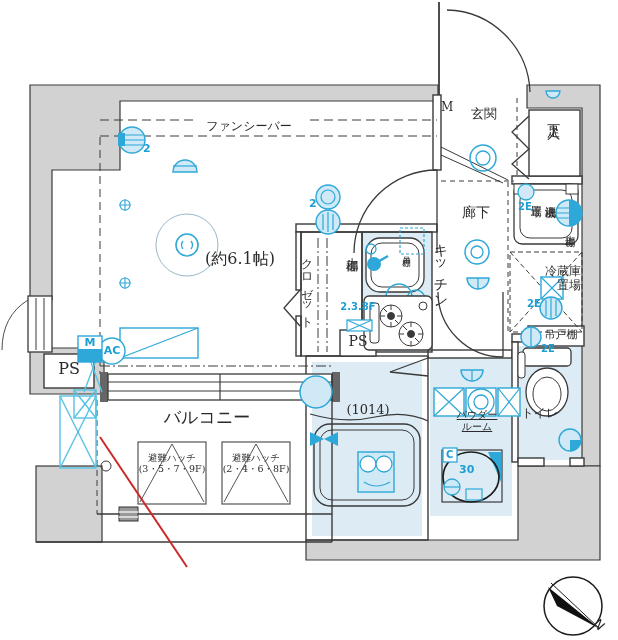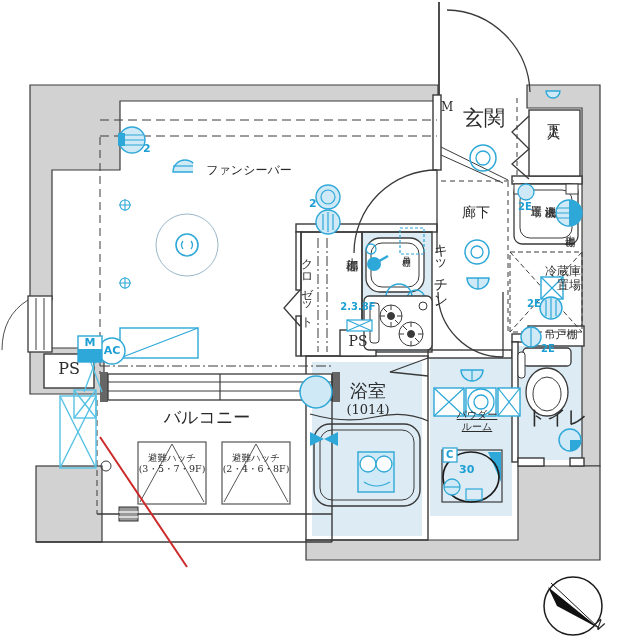--- a/index.html
+++ b/index.html
@@ -245,60 +245,60 @@
     <path d="M347,320 L372,331 M372,320 L347,331" stroke="#2ea8d8" stroke-width="1.1"></path>
   </g>
 
   <g>
     <circle cx="573" cy="606" r="29" fill="none" stroke="#1c1c1c" stroke-width="1.5"></circle>
     <line x1="551" y1="583" x2="600" y2="629" stroke="#1c1c1c" stroke-width="1"></line>
     <polygon points="600,629 548,587 557,606" fill="#111"></polygon>
   </g>
 </svg>
 
-  <div class="lbl center bgw" style="left:193px;top:119px;width:112px;font-size:12px;margin-top:44px;">ファンシーバー</div>
-
+  <div class="lbl center bgw" style="left:193px;top:119px;width:112px;font-size:12px;">ファンシーバー</div>
+
+  <div class="lbl center" style="left:170px;top:250px;width:140px;font-size:16px;">(約6.1帖)</div>
   <div class="lbl blue" style="left:143px;top:143px;font-size:11px;">2</div>
   <div class="lbl blue" style="left:309px;top:198px;font-size:11px;">2</div>
 
   <div class="lbl vert" style="left:300px;top:250px;height:92px;font-size:12px;">クロゼット</div>
   <div class="lbl vert" style="left:345px;top:248px;height:70px;font-size:12px;">上部棚</div>
   <div class="lbl blue center" style="left:330px;top:301px;width:56px;font-size:10px;">2.3.8F</div>
   <div class="lbl center" style="left:341px;top:333px;width:34px;font-size:14px;">PS</div>
   <div class="lbl center" style="left:46px;top:360px;width:46px;font-size:16px;">PS</div>
   <div class="lbl blue center" style="left:78px;top:337px;width:24px;font-size:11px;">M</div>
   <div class="lbl blue center" style="left:99px;top:345px;width:26px;font-size:11px;">AC</div>
 
-  <div class="lbl center" style="left:452px;top:106px;width:64px;font-size:21px;">玄関</div>
+  <div class="lbl center" style="left:452px;top:106px;width:64px;font-size:13px;">玄関</div>
   <div class="lbl" style="left:441px;top:100px;font-size:12px;">M</div>
   <div class="lbl vert" style="left:546px;top:114px;height:62px;font-size:13px;">下足入</div>
 
   <div class="lbl center" style="left:446px;top:204px;width:60px;font-size:14px;">廊下</div>
   <div class="lbl vert" style="left:433px;top:234px;height:104px;font-size:14px;">キッチン</div>
   <div class="lbl vert" style="left:402px;top:250px;height:42px;font-size:8.5px;">吊戸棚</div>
 
   <div class="lbl vert" style="left:528px;top:197px;height:52px;font-size:11px;line-height:1.3;">洗濯機
 置場</div>
   <div class="lbl vert" style="left:564px;top:227px;height:56px;font-size:10px;">上部棚</div>
   <div class="lbl blue" style="left:518px;top:201px;font-size:10px;">2E</div>
 
   <div class="lbl center" style="left:513px;top:264px;width:68px;font-size:12px;text-align:right;">冷蔵庫
 置場</div>
   <div class="lbl blue" style="left:527px;top:298px;font-size:10px;">2E</div>
 
   <div class="lbl center" style="left:537px;top:329px;width:48px;font-size:11px;">吊戸棚</div>
   <div class="lbl blue" style="left:541px;top:343px;font-size:10px;">2E</div>
-  <div class="lbl center" style="left:526px;top:406px;width:62px;font-size:20px;text-align:center;">トイレ</div>
+  <div class="lbl center" style="left:509px;top:406px;width:62px;font-size:12px;text-align:center;">トイレ</div>
 
   <div class="lbl center" style="left:436px;top:409px;width:82px;font-size:10px;text-decoration:underline;">パウダー
 ルーム</div>
   <div class="lbl blue" style="left:446px;top:449px;font-size:10px;">C</div>
   <div class="lbl blue" style="left:459px;top:464px;font-size:11px;">30</div>
 
-  <div class="lbl center" style="left:330px;top:380px;width:76px;font-size:18px;">浴室</div>
   <div class="lbl center" style="left:330px;top:402px;width:76px;font-size:13px;">(1014)</div>
 
   <div class="lbl center" style="left:152px;top:407px;width:110px;font-size:17px;">バルコニー</div>
   <div class="lbl center" style="left:134px;top:452px;width:76px;font-size:9.5px;">避難ハッチ
 (3・5・7・9F)</div>
   <div class="lbl center" style="left:218px;top:452px;width:76px;font-size:9.5px;">避難ハッチ
 (2・4・6・8F)</div>
 
   <div class="lbl" style="left:594px;top:617px;font-size:13px;transform:rotate(48deg);font-family:'DejaVu Sans',sans-serif;">N</div>
 </div>

